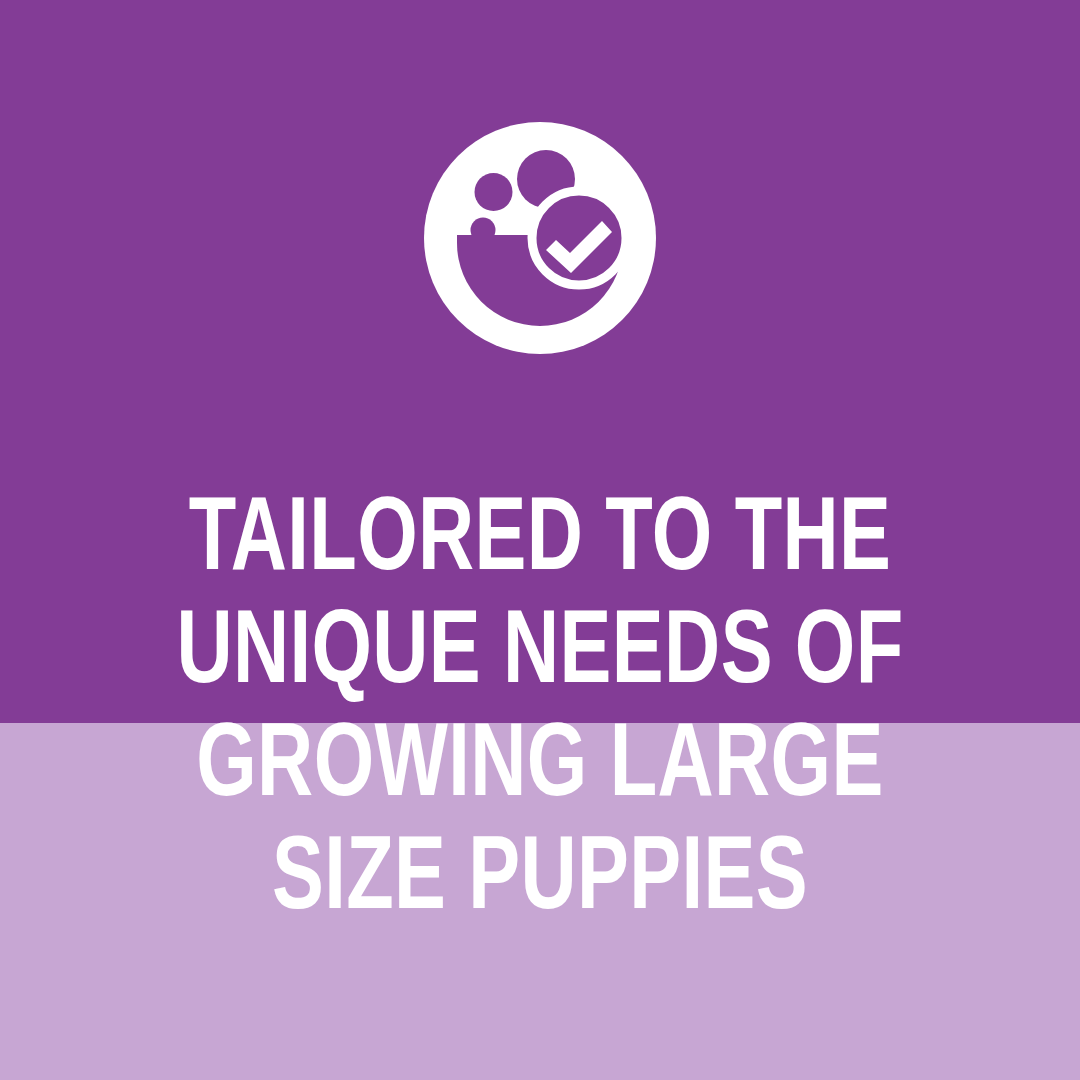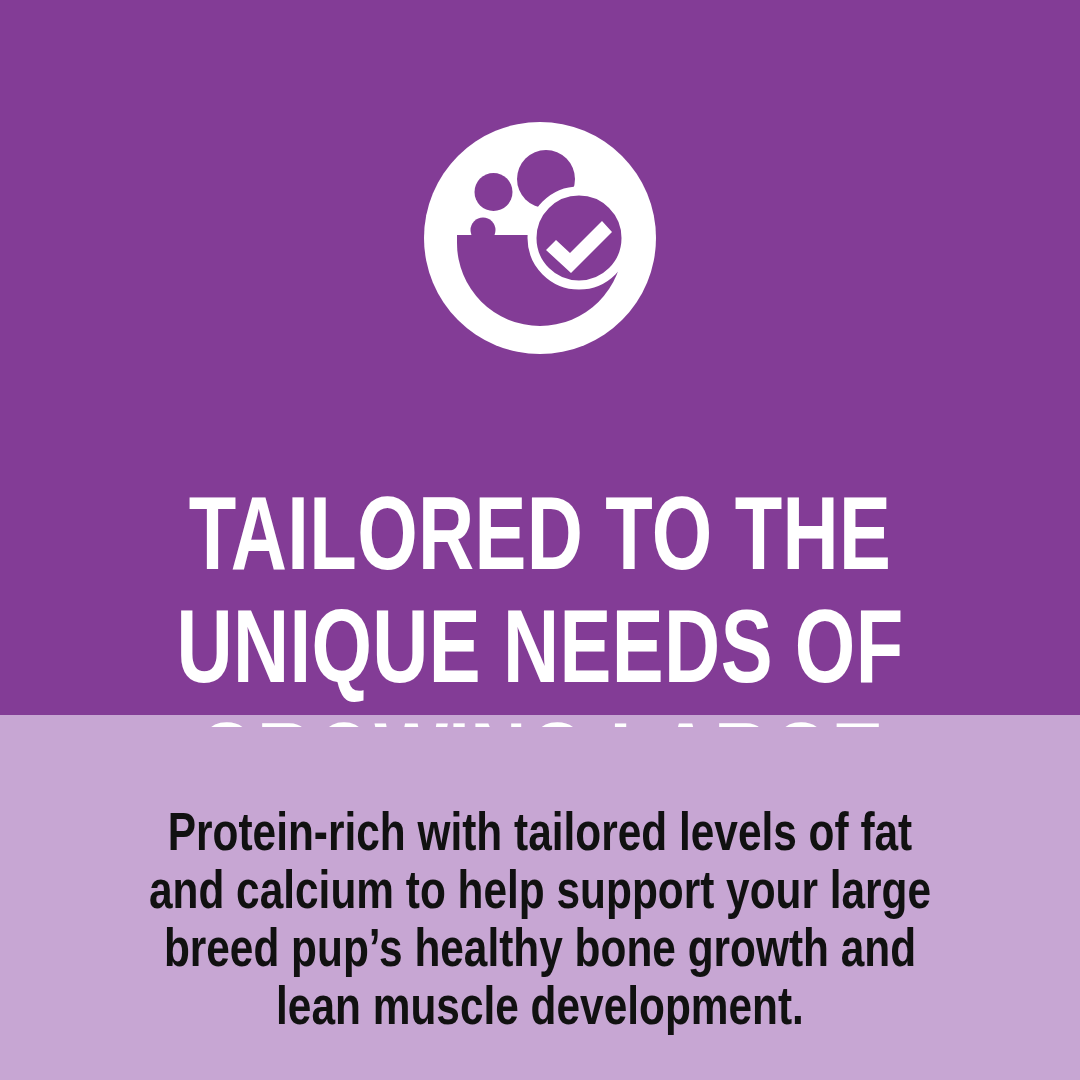--- a/index.html
+++ b/index.html
@@ -125,20 +125,14 @@
         </defs>
         <rect x="0" y="0" width="232" height="232" fill="#FFFFFF" mask="url(#plate-mask)"></rect>
       </svg>
     </div>
 
     <h1 id="headline">TAILORED TO THE UNIQUE NEEDS OF
 GROWING LARGE SIZE PUPPIES</h1>
 
   </section>
 
-  <section id="bottom-panel">
-    <p id="body-copy">Protein-rich with tailored levels of fat
-and calcium to help support your large
-breed pup’s healthy bone growth and
-lean muscle development.</p>
-  </section>
 
 </div>
 
 </body></html>

